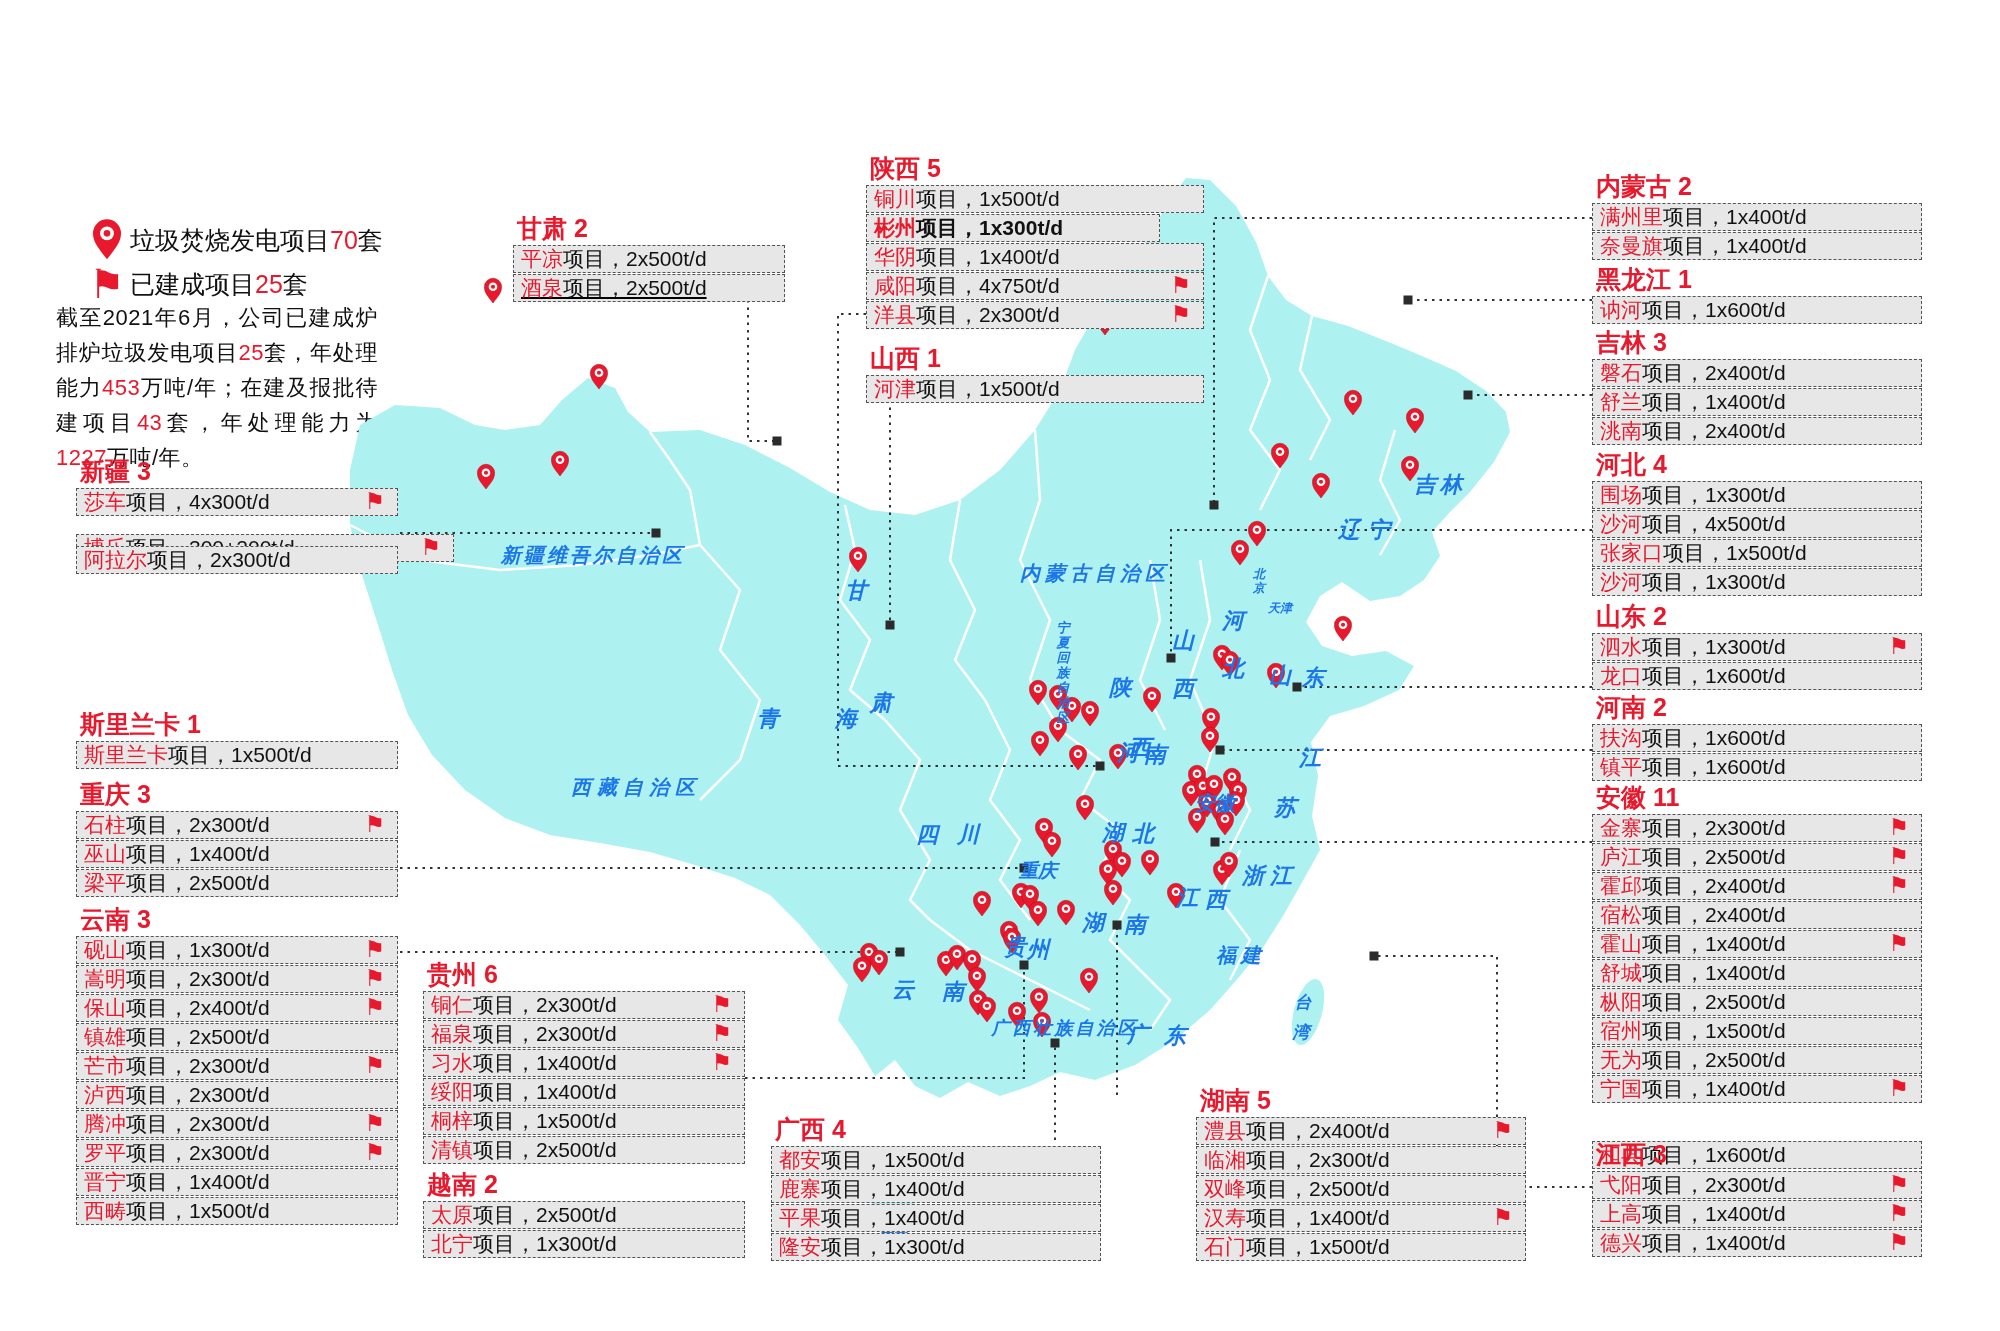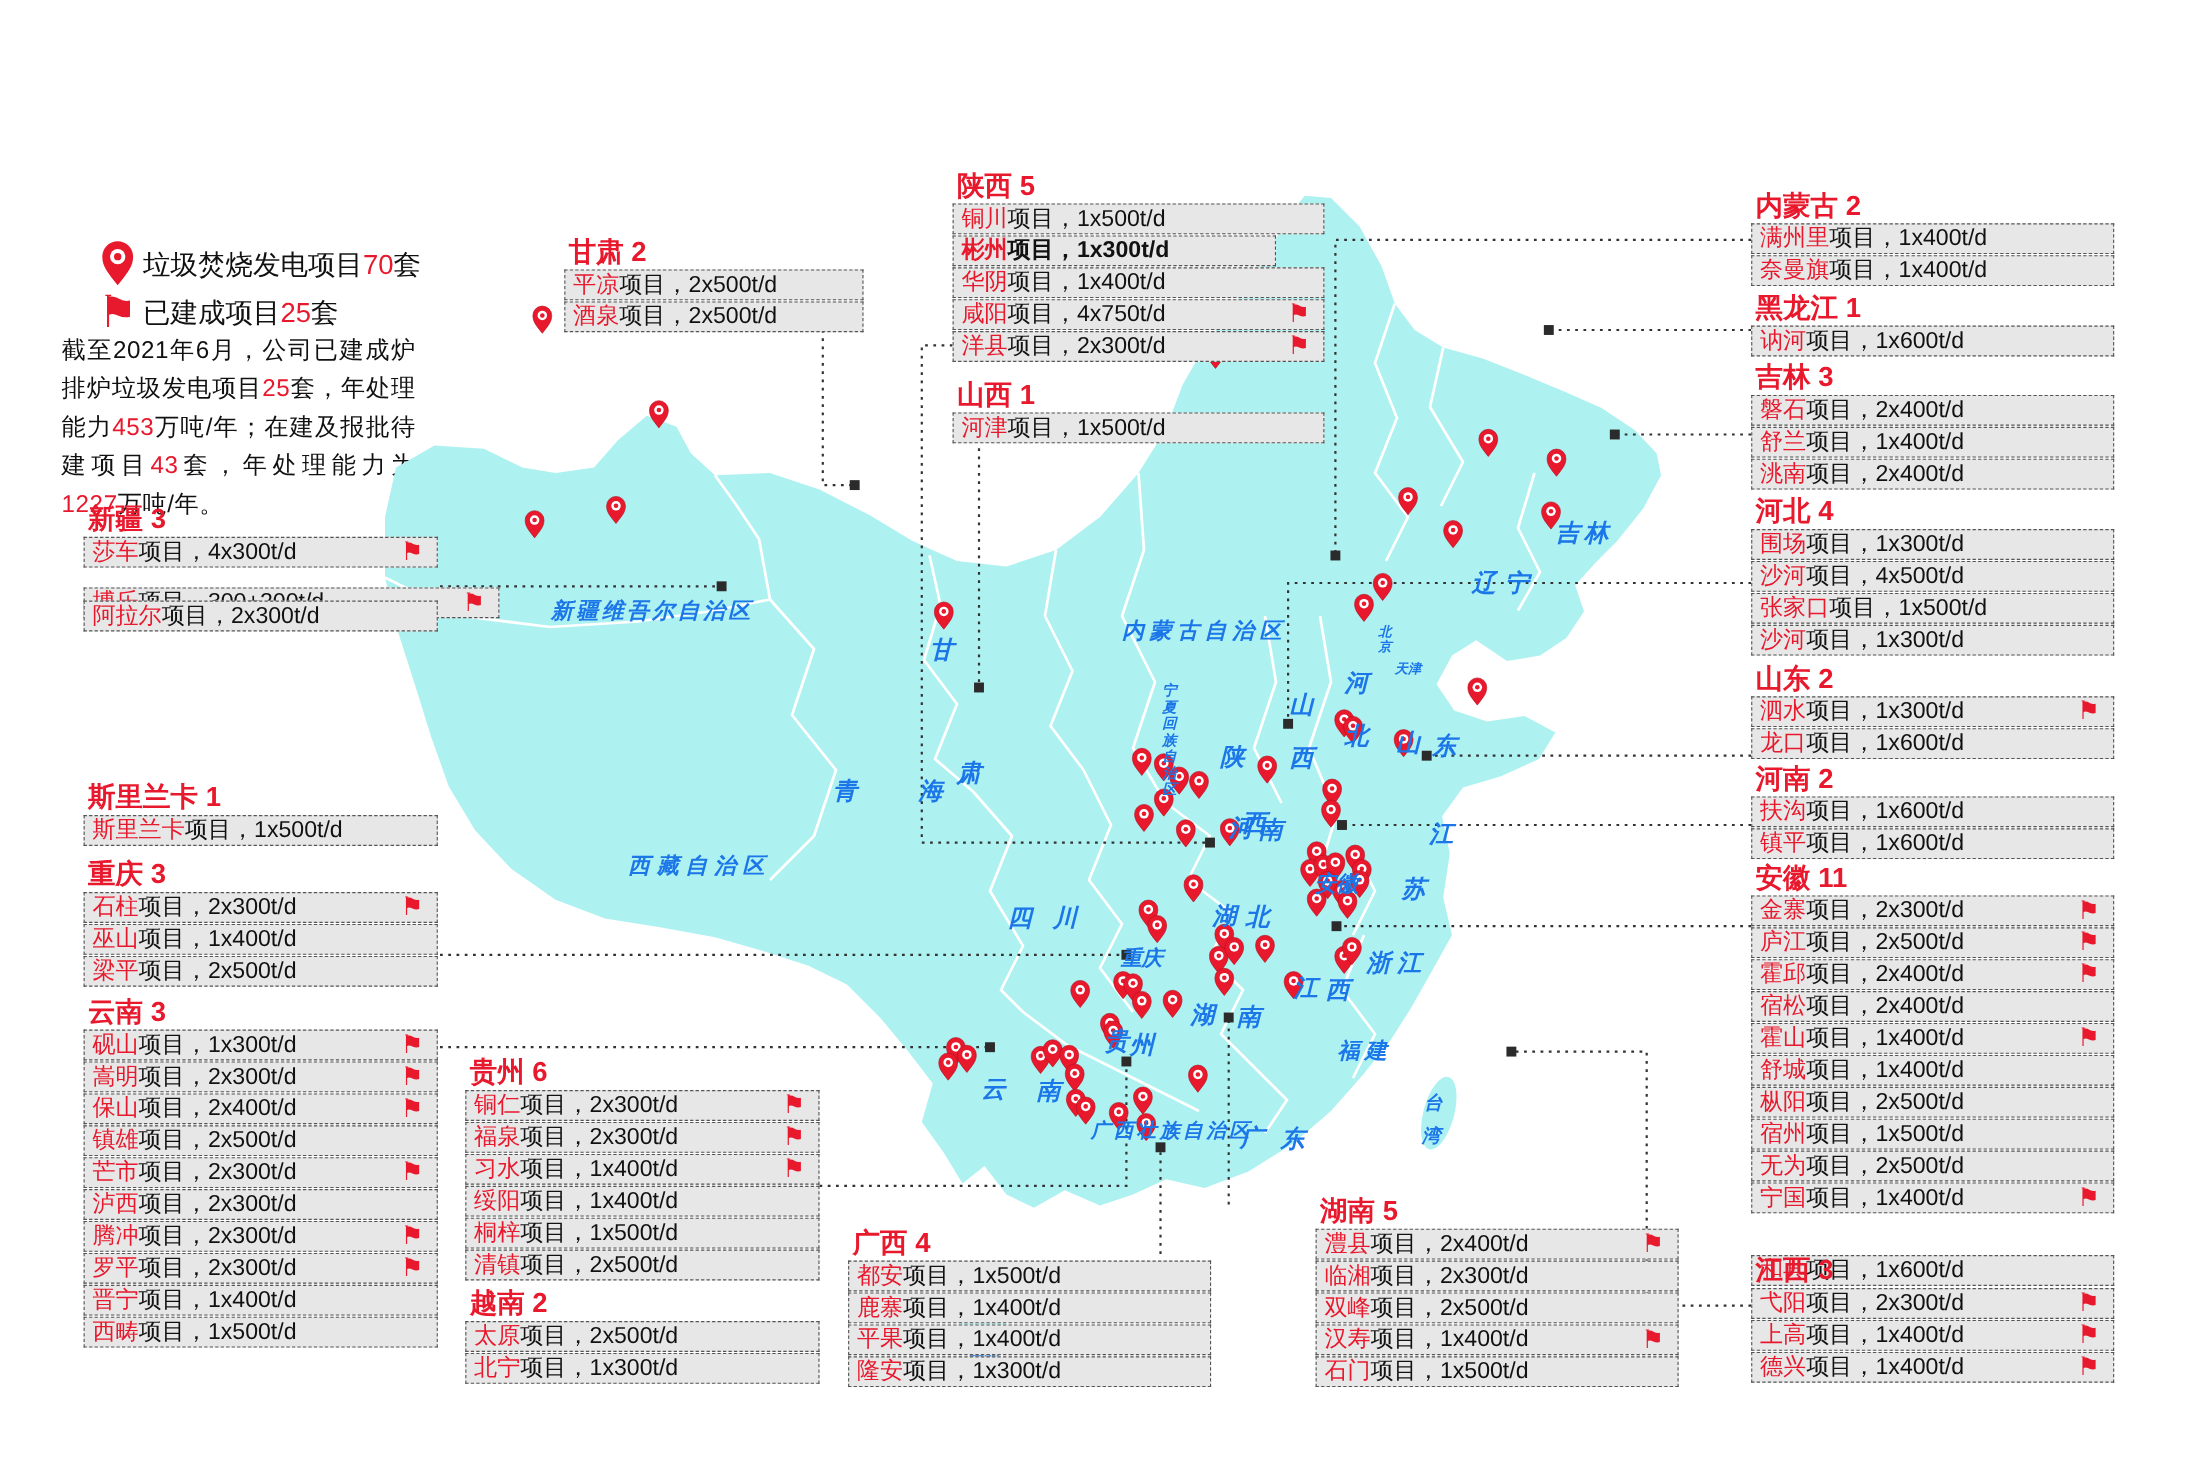--- a/index.html
+++ b/index.html
@@ -503,21 +503,21 @@
       <text x="893" y="1237" font-size="15" fill="#1b76e8" text-anchor="middle" font-weight="bold" font-style="italic" font-family="&quot;DejaVu Serif&quot;, serif" letter-spacing="0">海南</text>
     </svg>
 
   <div id="groups">
       <div class="group-header" style="left: 80px; top: 455px;">新疆 3</div>
       <div class="row" style="left: 76px; top: 488px; width: 322px;"><span class="pname">莎车</span><span class="pcap">项目，4x300t/d</span><span class="rflag">⚑</span></div>
       <div class="row" style="left: 76px; top: 517px; width: 378px; margin-top: 17px;"><span class="pname">博乐</span><span class="pcap">项目，300+200t/d</span><span class="rflag">⚑</span></div>
       <div class="row" style="left: 76px; top: 546px; width: 322px;"><span class="pname">阿拉尔</span><span class="pcap">项目，2x300t/d</span></div>
       <div class="group-header" style="left: 517px; top: 212px;">甘肃 2</div>
       <div class="row" style="left: 513px; top: 245px; width: 272px;"><span class="pname">平凉</span><span class="pcap">项目，2x500t/d</span></div>
-      <div class="row" style="left: 513px; top: 274px; width: 272px;"><span class="pname">酒泉</span><span class="pcap">项目，2x500t/d</span></div>
+      <div class="row" style="left: 513px; top: 274px; width: 272px; text-decoration: underline;"><span class="pname">酒泉</span><span class="pcap">项目，2x500t/d</span></div>
       <div class="group-header" style="left: 870px; top: 152px;">陕西 5</div>
       <div class="row" style="left: 866px; top: 185px; width: 338px;"><span class="pname">铜川</span><span class="pcap">项目，1x500t/d</span></div>
       <div class="row" style="left: 866px; top: 214px; width: 294px; font-weight: bold;"><span class="pname">彬州</span><span class="pcap">项目，1x300t/d</span></div>
       <div class="row" style="left: 866px; top: 243px; width: 338px;"><span class="pname">华阴</span><span class="pcap">项目，1x400t/d</span></div>
       <div class="row" style="left: 866px; top: 272px; width: 338px;"><span class="pname">咸阳</span><span class="pcap">项目，4x750t/d</span><span class="rflag">⚑</span></div>
       <div class="row" style="left: 866px; top: 301px; width: 338px;"><span class="pname">洋县</span><span class="pcap">项目，2x300t/d</span><span class="rflag">⚑</span></div>
       <div class="group-header" style="left: 870px; top: 342px;">山西 1</div>
       <div class="row" style="left: 866px; top: 375px; width: 338px;"><span class="pname">河津</span><span class="pcap">项目，1x500t/d</span></div>
       <div class="group-header" style="left: 1596px; top: 170px;">内蒙古 2</div>
       <div class="row" style="left: 1592px; top: 203px; width: 330px;"><span class="pname">满州里</span><span class="pcap">项目，1x400t/d</span></div>

